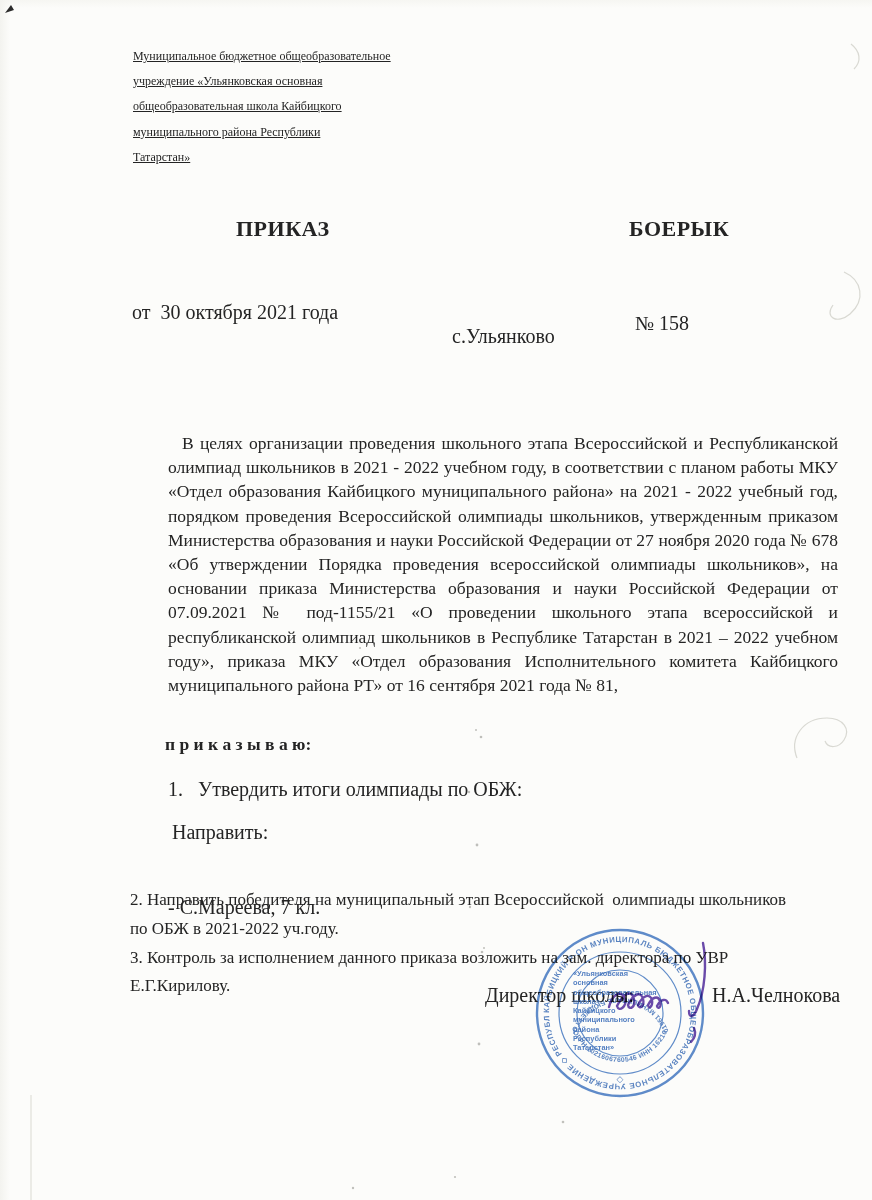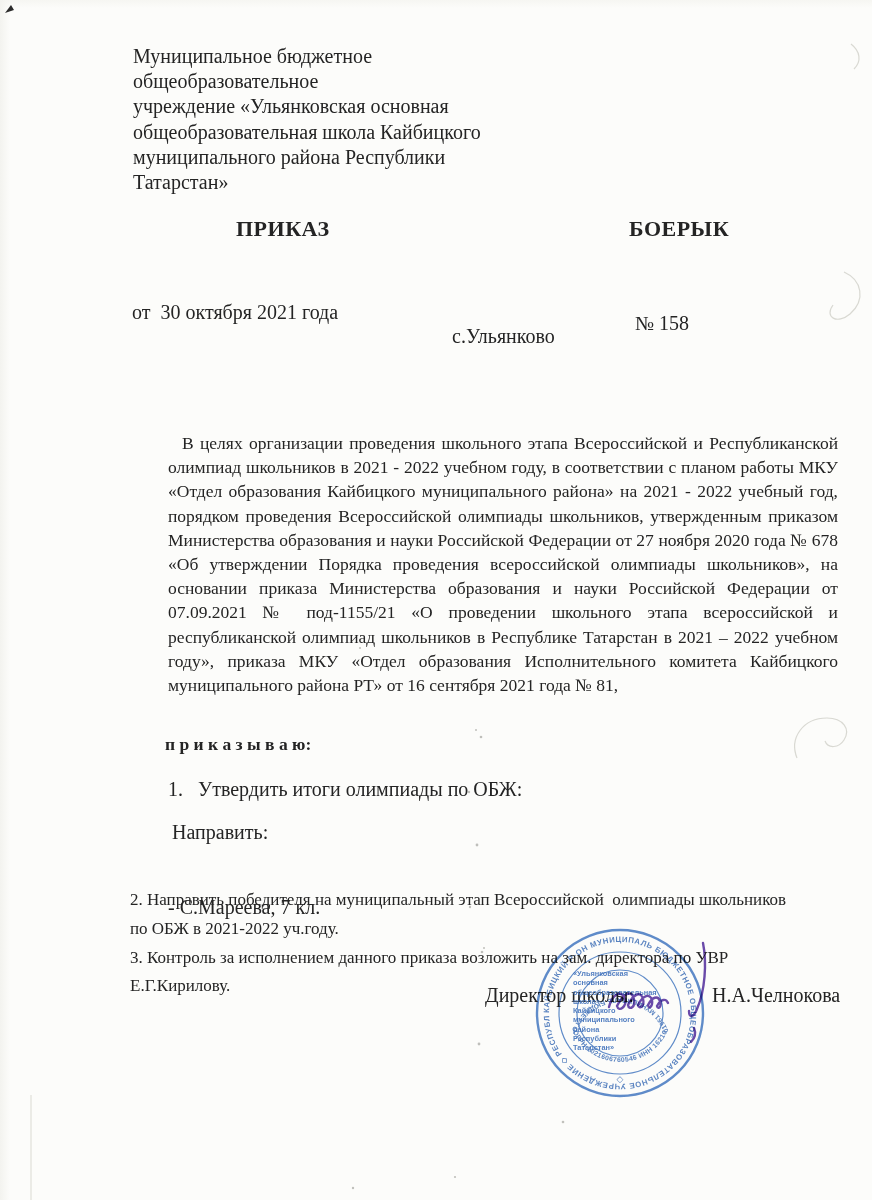--- a/index.html
+++ b/index.html
@@ -8,21 +8,21 @@
     background:
       linear-gradient(90deg,#f3f3ef 0px,rgba(252,252,250,0) 10px),
       linear-gradient(180deg,#f6f6f2 0px,rgba(252,252,250,0) 8px),
       #fcfcfa;
     font-family:"Liberation Serif", serif;
     color:#242424;
     overflow:hidden;
   }
   .abs{position:absolute;}
   .prewrap{white-space:pre-wrap;}
-  .hdr{font-size:20px;line-height:25.2px;}
+  .hdr{font-size:12px;line-height:25.2px;text-decoration:underline;}
   .doc-title{font-weight:bold;font-size:22px;letter-spacing:.5px;}
   .line{font-size:20px;}
   .subject{font-style:italic;font-size:18px;line-height:25px;}
   .body-par{
     width:670px;text-align:justify;font-size:17.5px;line-height:24.2px;
     text-indent:14px;
   }
   .decree{font-weight:bold;font-size:17.5px;}
   .items23{width:728px;font-size:17px;line-height:28.8px;}
   .stamp-center{

